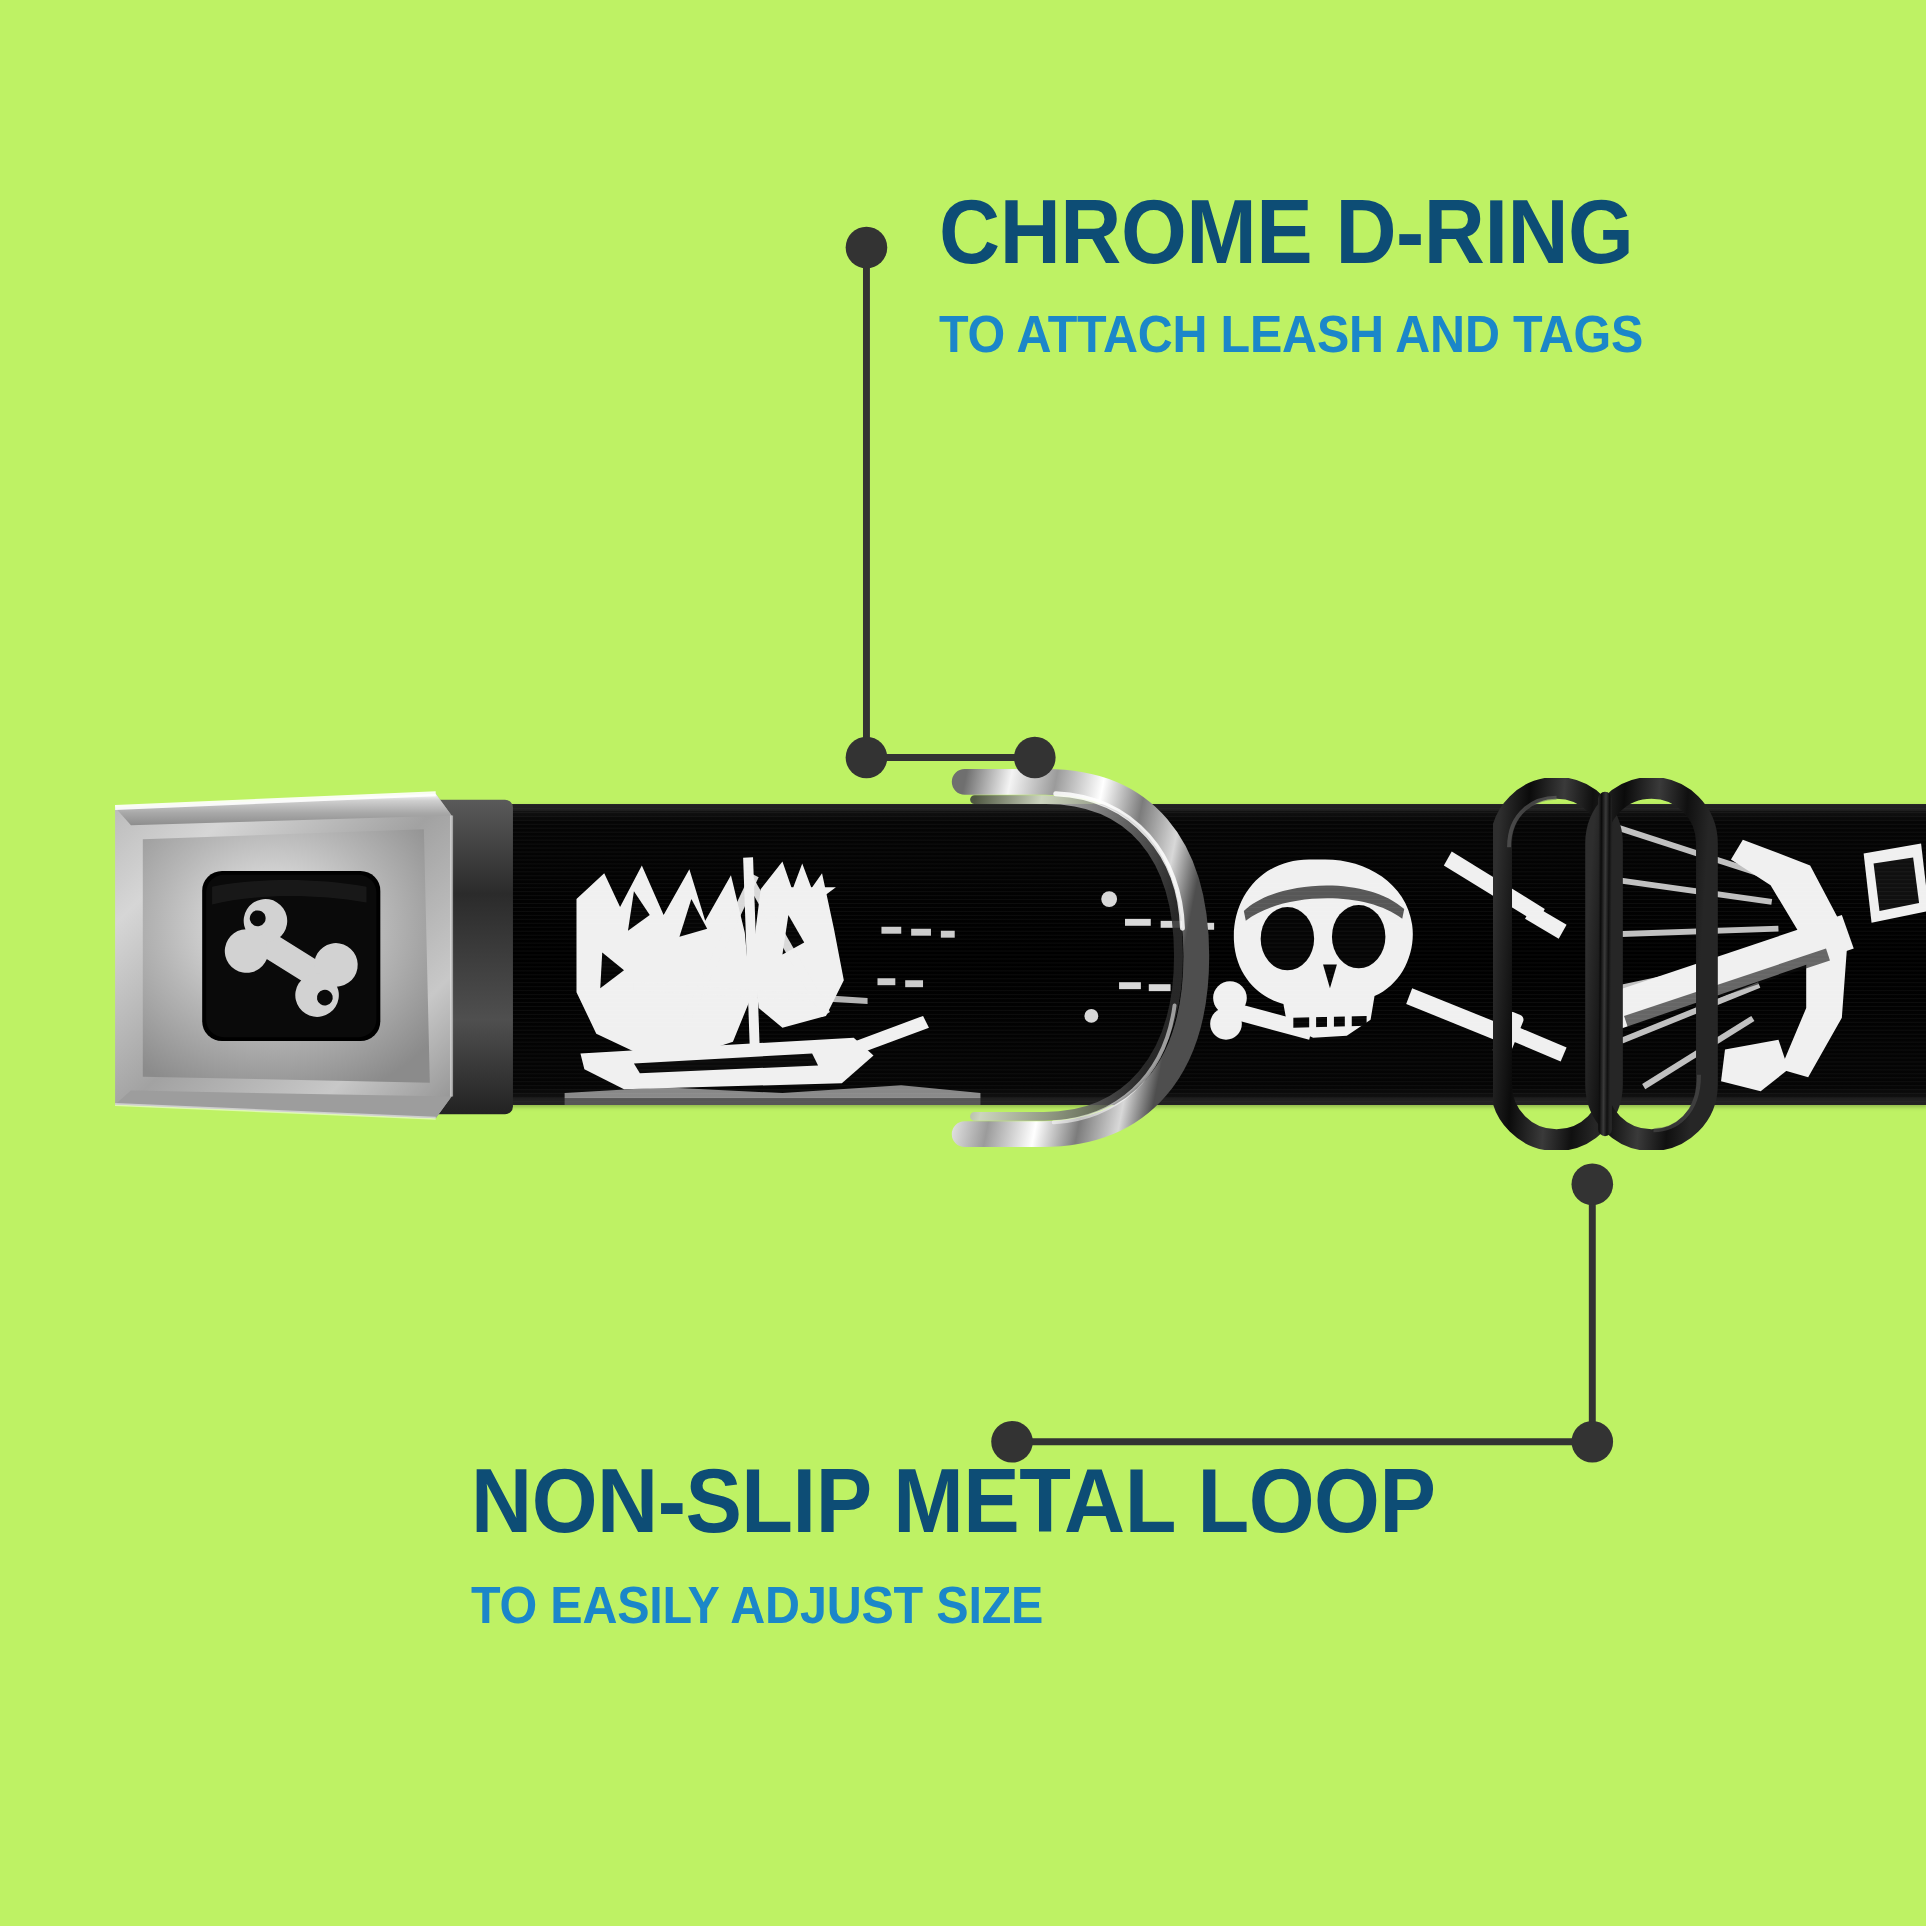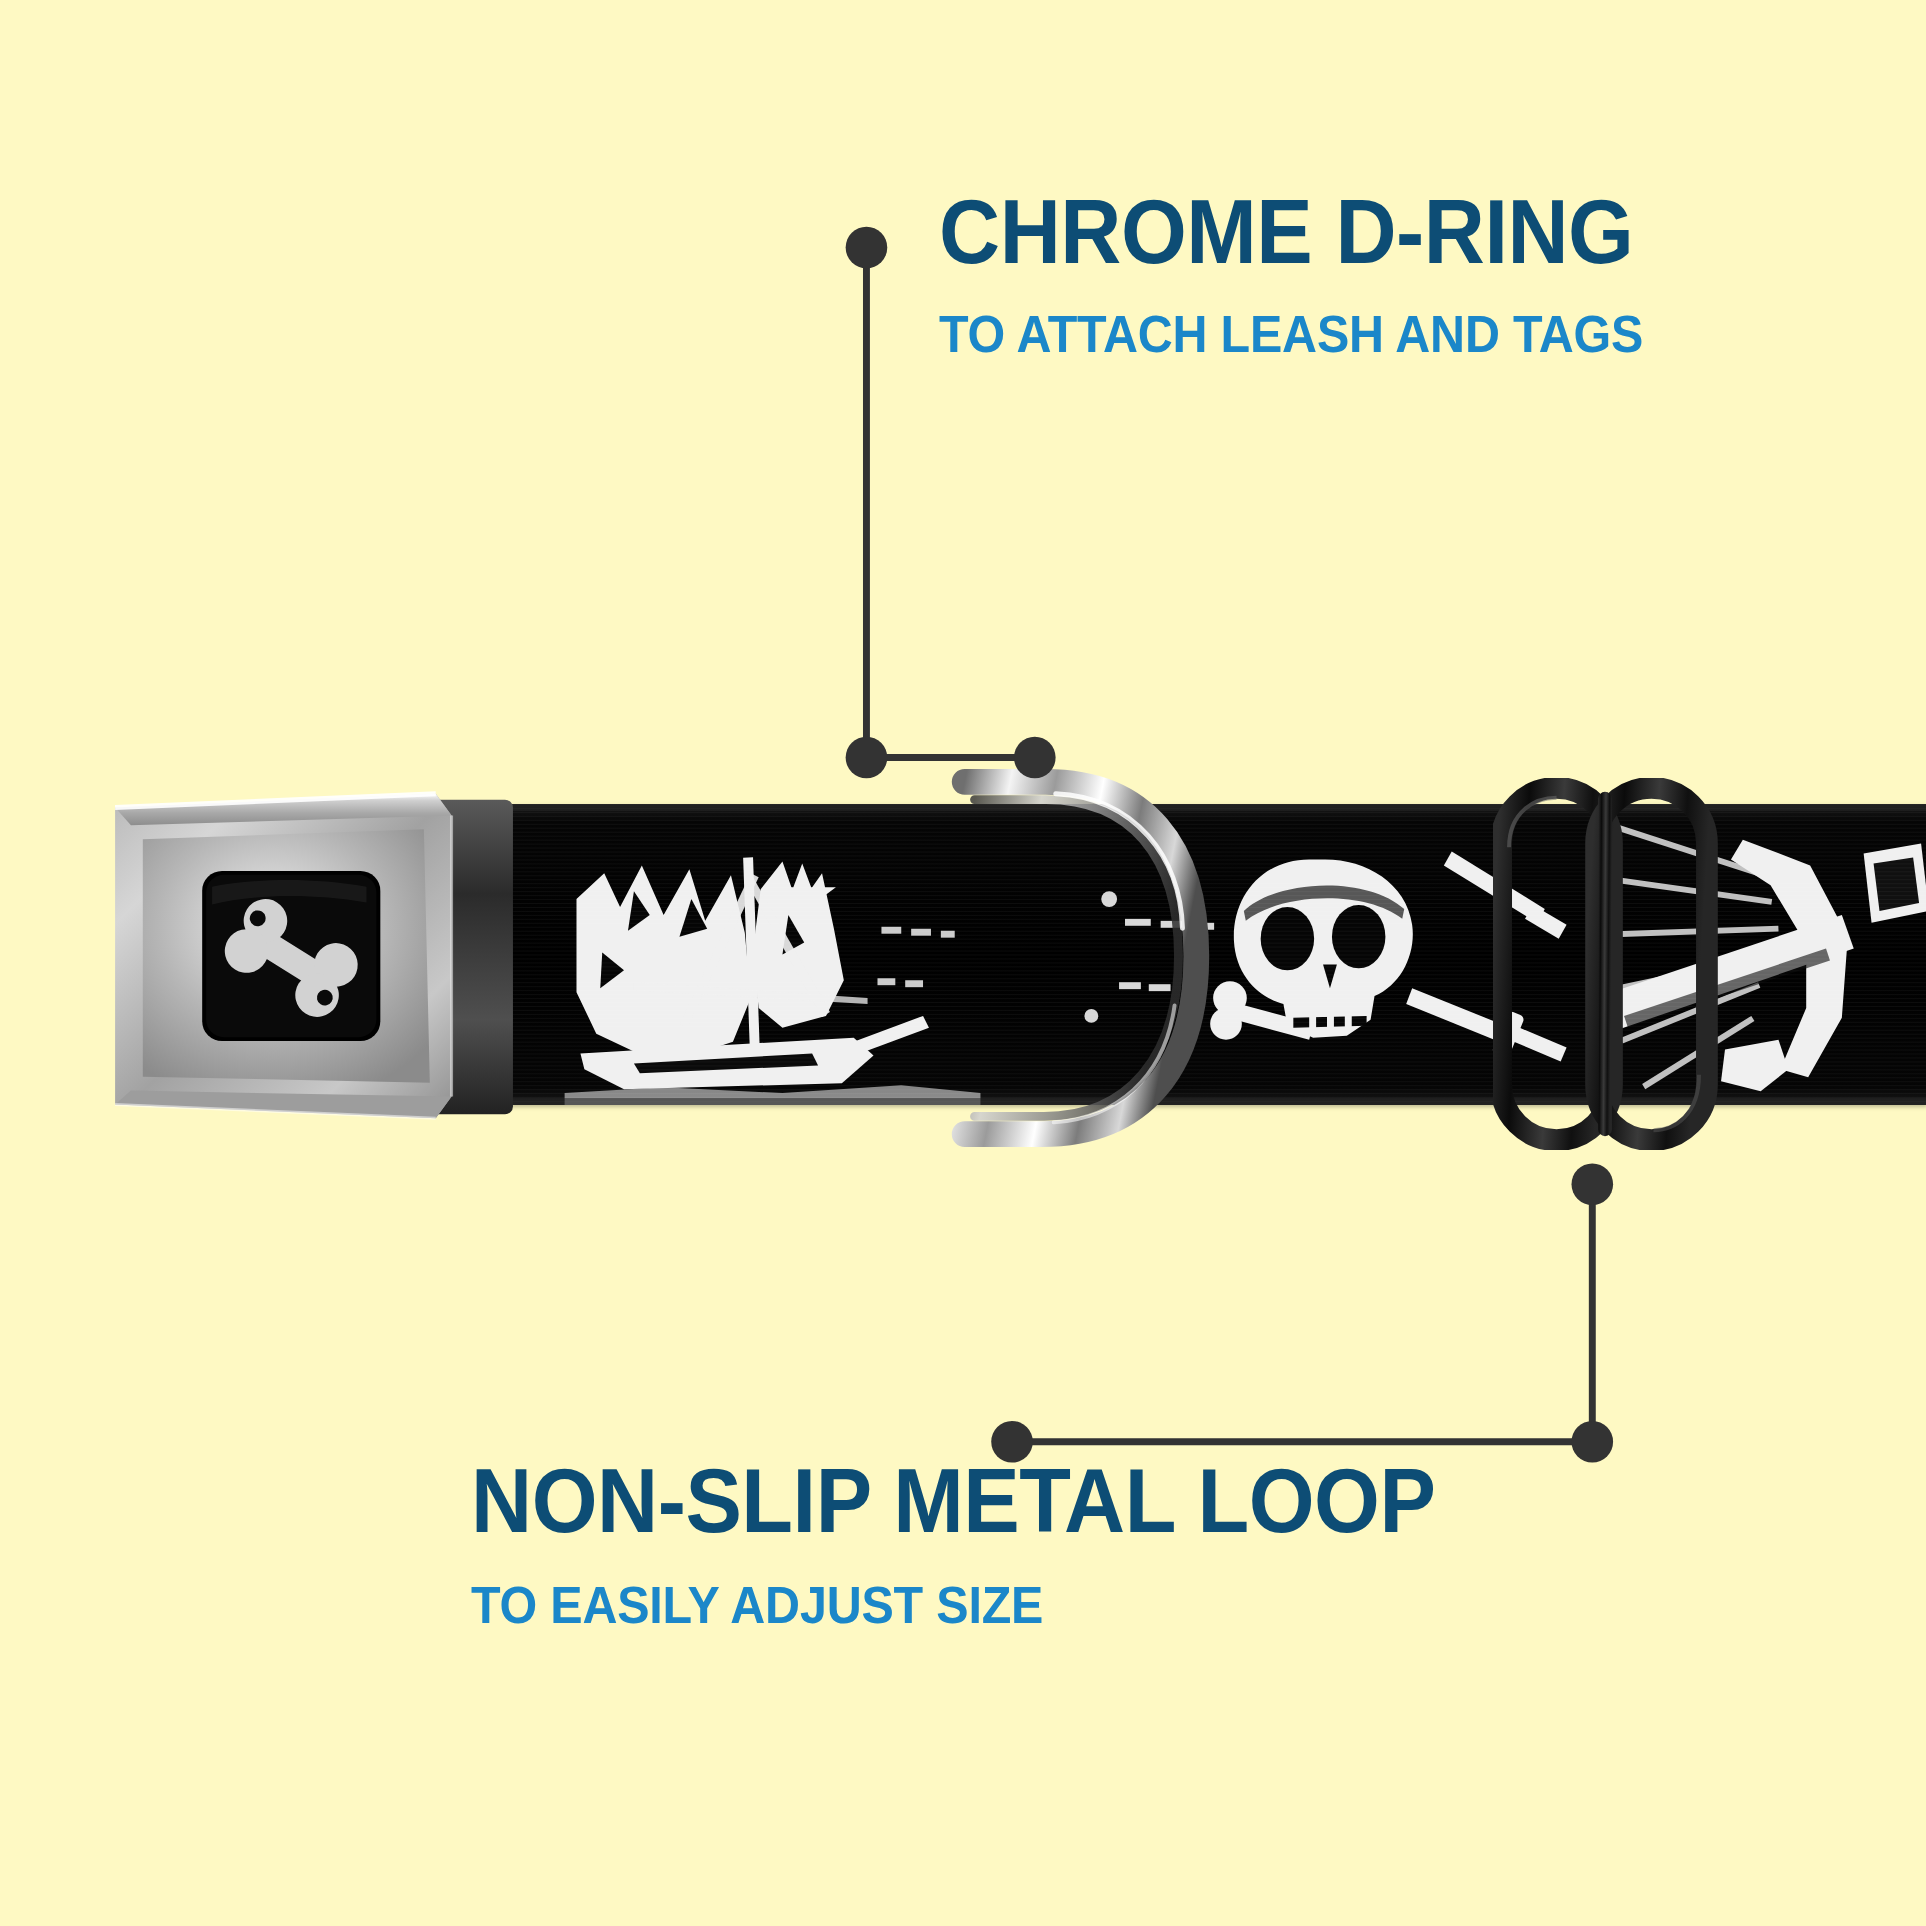--- a/index.html
+++ b/index.html
@@ -7,21 +7,21 @@
     padding: 0;
     background: #ffffff;
   }
   body {
     font-family: "Liberation Sans", sans-serif;
   }
   #stage {
     position: relative;
     width: 1927px;
     height: 1927px;
-    background: #fef9c3;
+    background: #bef264;
     overflow: hidden;
   }
 
   
   .callout-title {
     position: absolute;
     font-family: "Liberation Sans", sans-serif;
     font-weight: bold;
     letter-spacing: -0.5px;
     white-space: nowrap;

